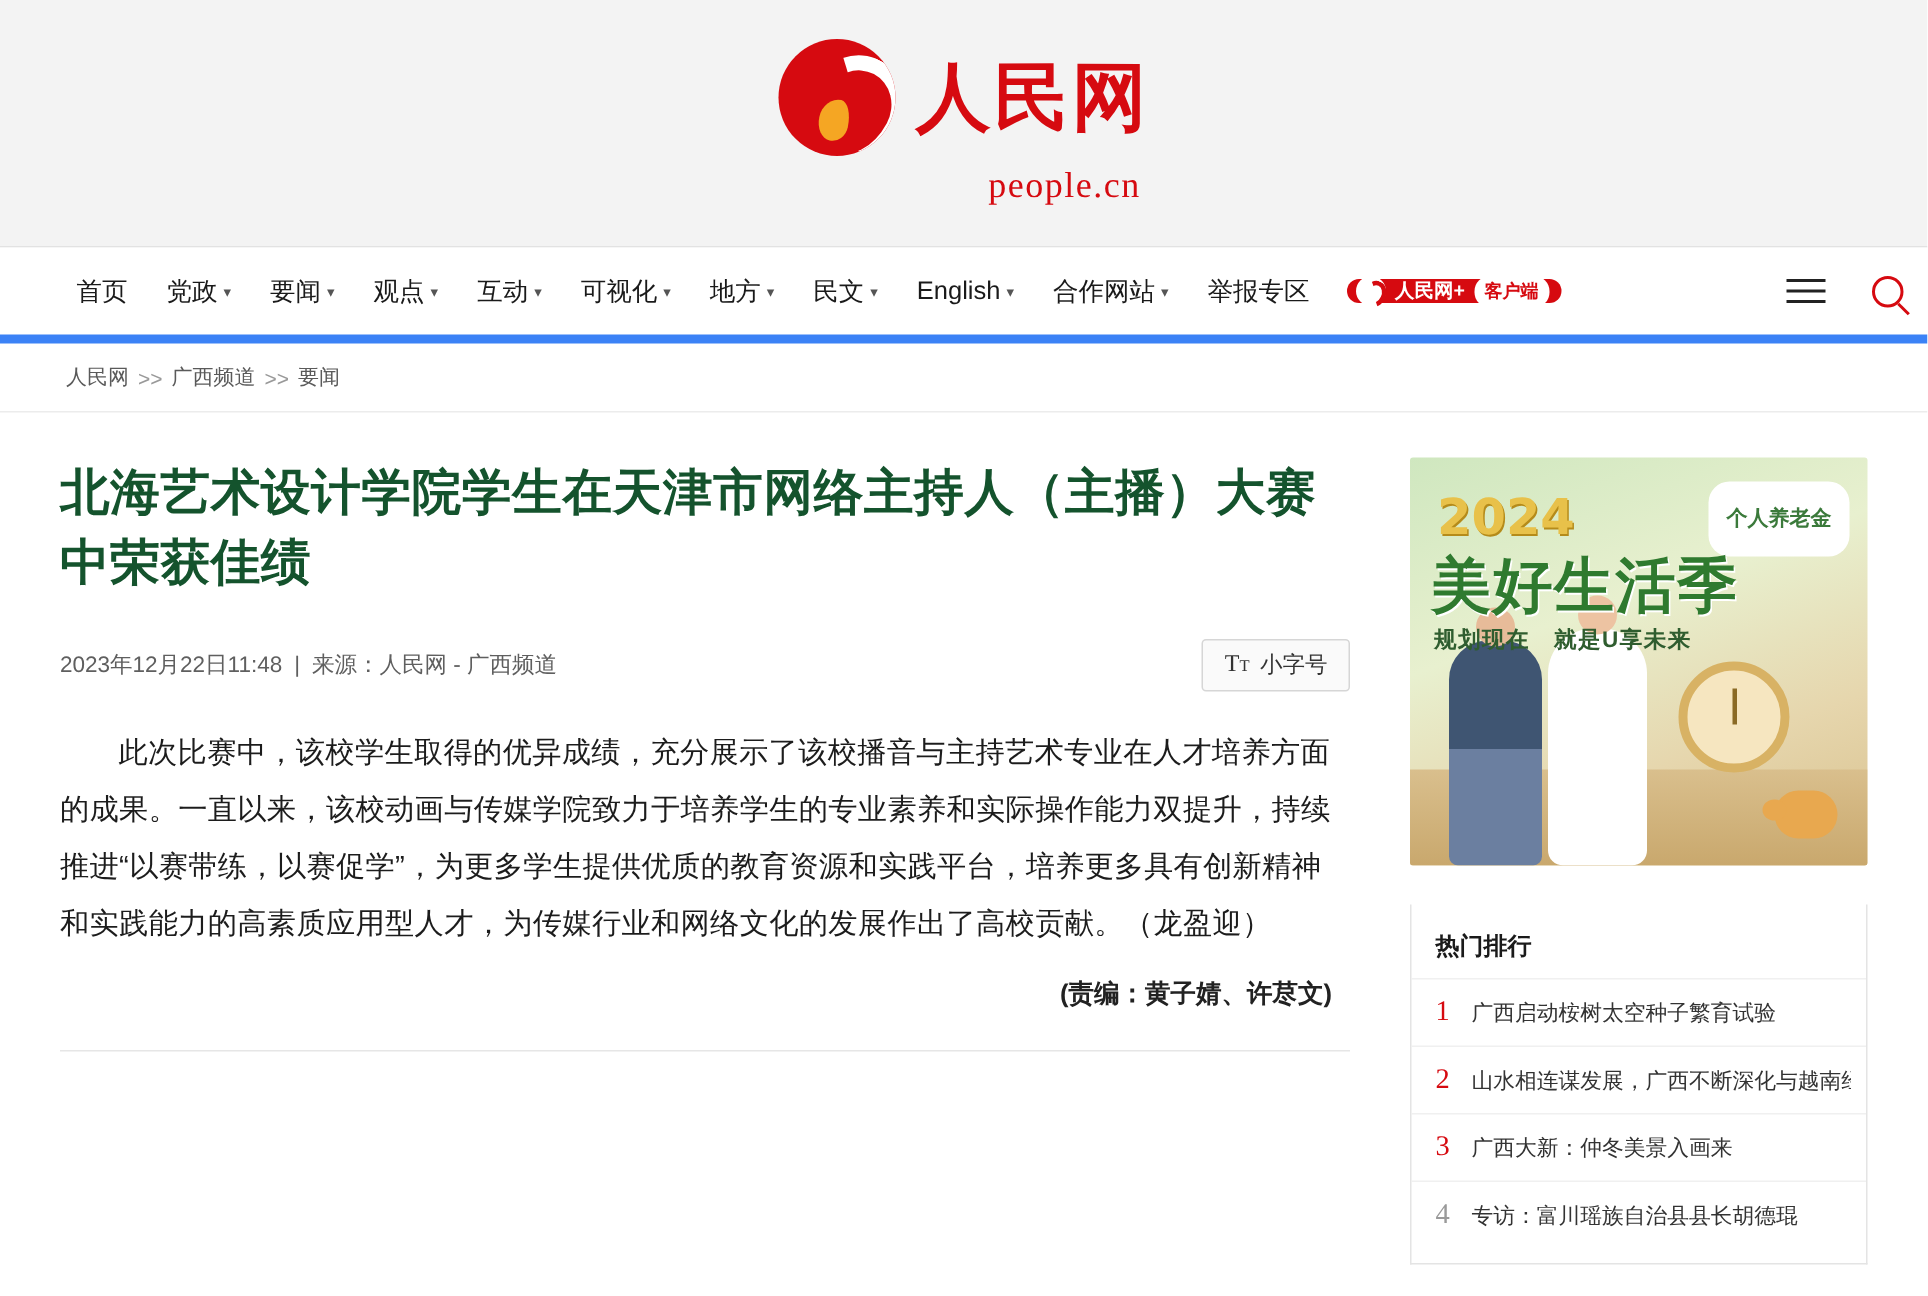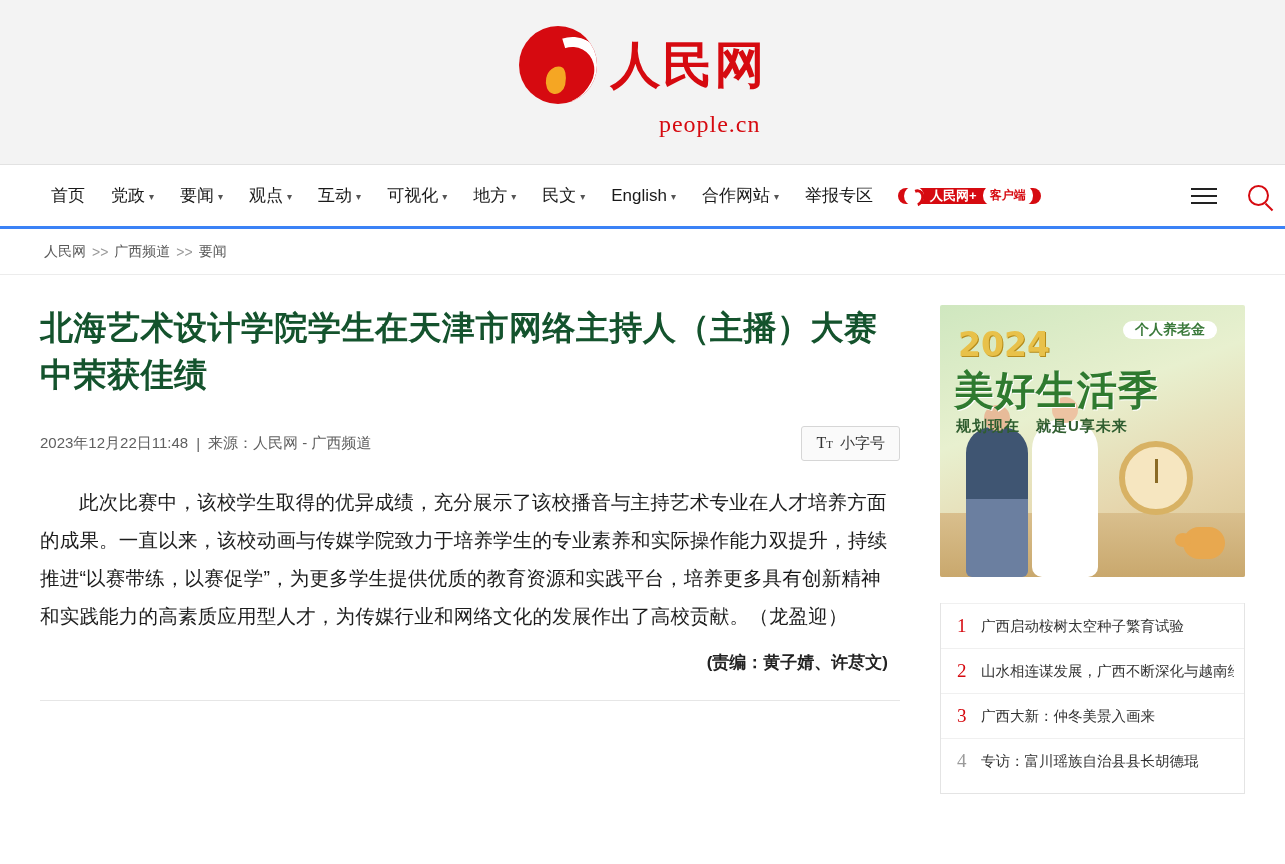--- a/index.html
+++ b/index.html
@@ -79,21 +79,21 @@
     letter-spacing: 1px;
     font-family: "Liberation Serif", serif;
     align-self: flex-end;
     margin-right: 6px;
   }
 
   
   .navbar {
     height: 64px;
     background: #ffffff;
-    border-bottom: 3px solid #3b82f6;
+    border-bottom: 6px solid #3b82f6;
     display: flex;
     align-items: center;
     padding-left: 38px;
     position: relative;
   }
   .nav-item {
     font-size: 17px;
     color: #1a1a1a;
     padding: 0 13px;
     white-space: nowrap;
@@ -314,25 +314,25 @@
     position: absolute;
     left: 18px; top: 20px;
     font-size: 33px;
     font-weight: bold;
     color: #e8c14a;
     font-family: "DejaVu Sans", sans-serif;
     text-shadow: 1px 1px 0 #b58b1a;
   }
   .promo .tagpill {
     position: absolute;
-    right: 28px; top: 16px;
+    right: 12px; top: 16px;
     background: #ffffff;
     color: #3b7a3b;
     border-radius: 14px;
-    padding: 0 12px;
+    padding: 16px 12px;
     font-size: 14px;
     font-weight: bold;
   }
   .promo .headline {
     position: absolute;
     left: 14px; top: 58px;
     font-size: 40px;
     font-weight: bold;
     color: #2f7a2f;
     font-family: "DejaVu Sans", sans-serif;
@@ -570,20 +570,21 @@
       <div class="person-b"></div>
       <div class="clock"></div>
       <div class="pig"></div>
       <div class="year">2024</div>
       <div class="tagpill">个人养老金</div>
       <div class="headline">美好生活季</div>
       <div class="sub">规划现在　就是U享未来</div>
     </div>
 
     <div class="rank-box">
+      <div class="rank-head">热门排行</div>
 
       <div class="rank-item">
         <span class="rank-num">1</span>
         <span class="rank-text">广西启动桉树太空种子繁育试验</span>
       </div>
       <div class="rank-item">
         <span class="rank-num">2</span>
         <span class="rank-text">山水相连谋发展，广西不断深化与越南经贸…</span>
       </div>
       <div class="rank-item">

